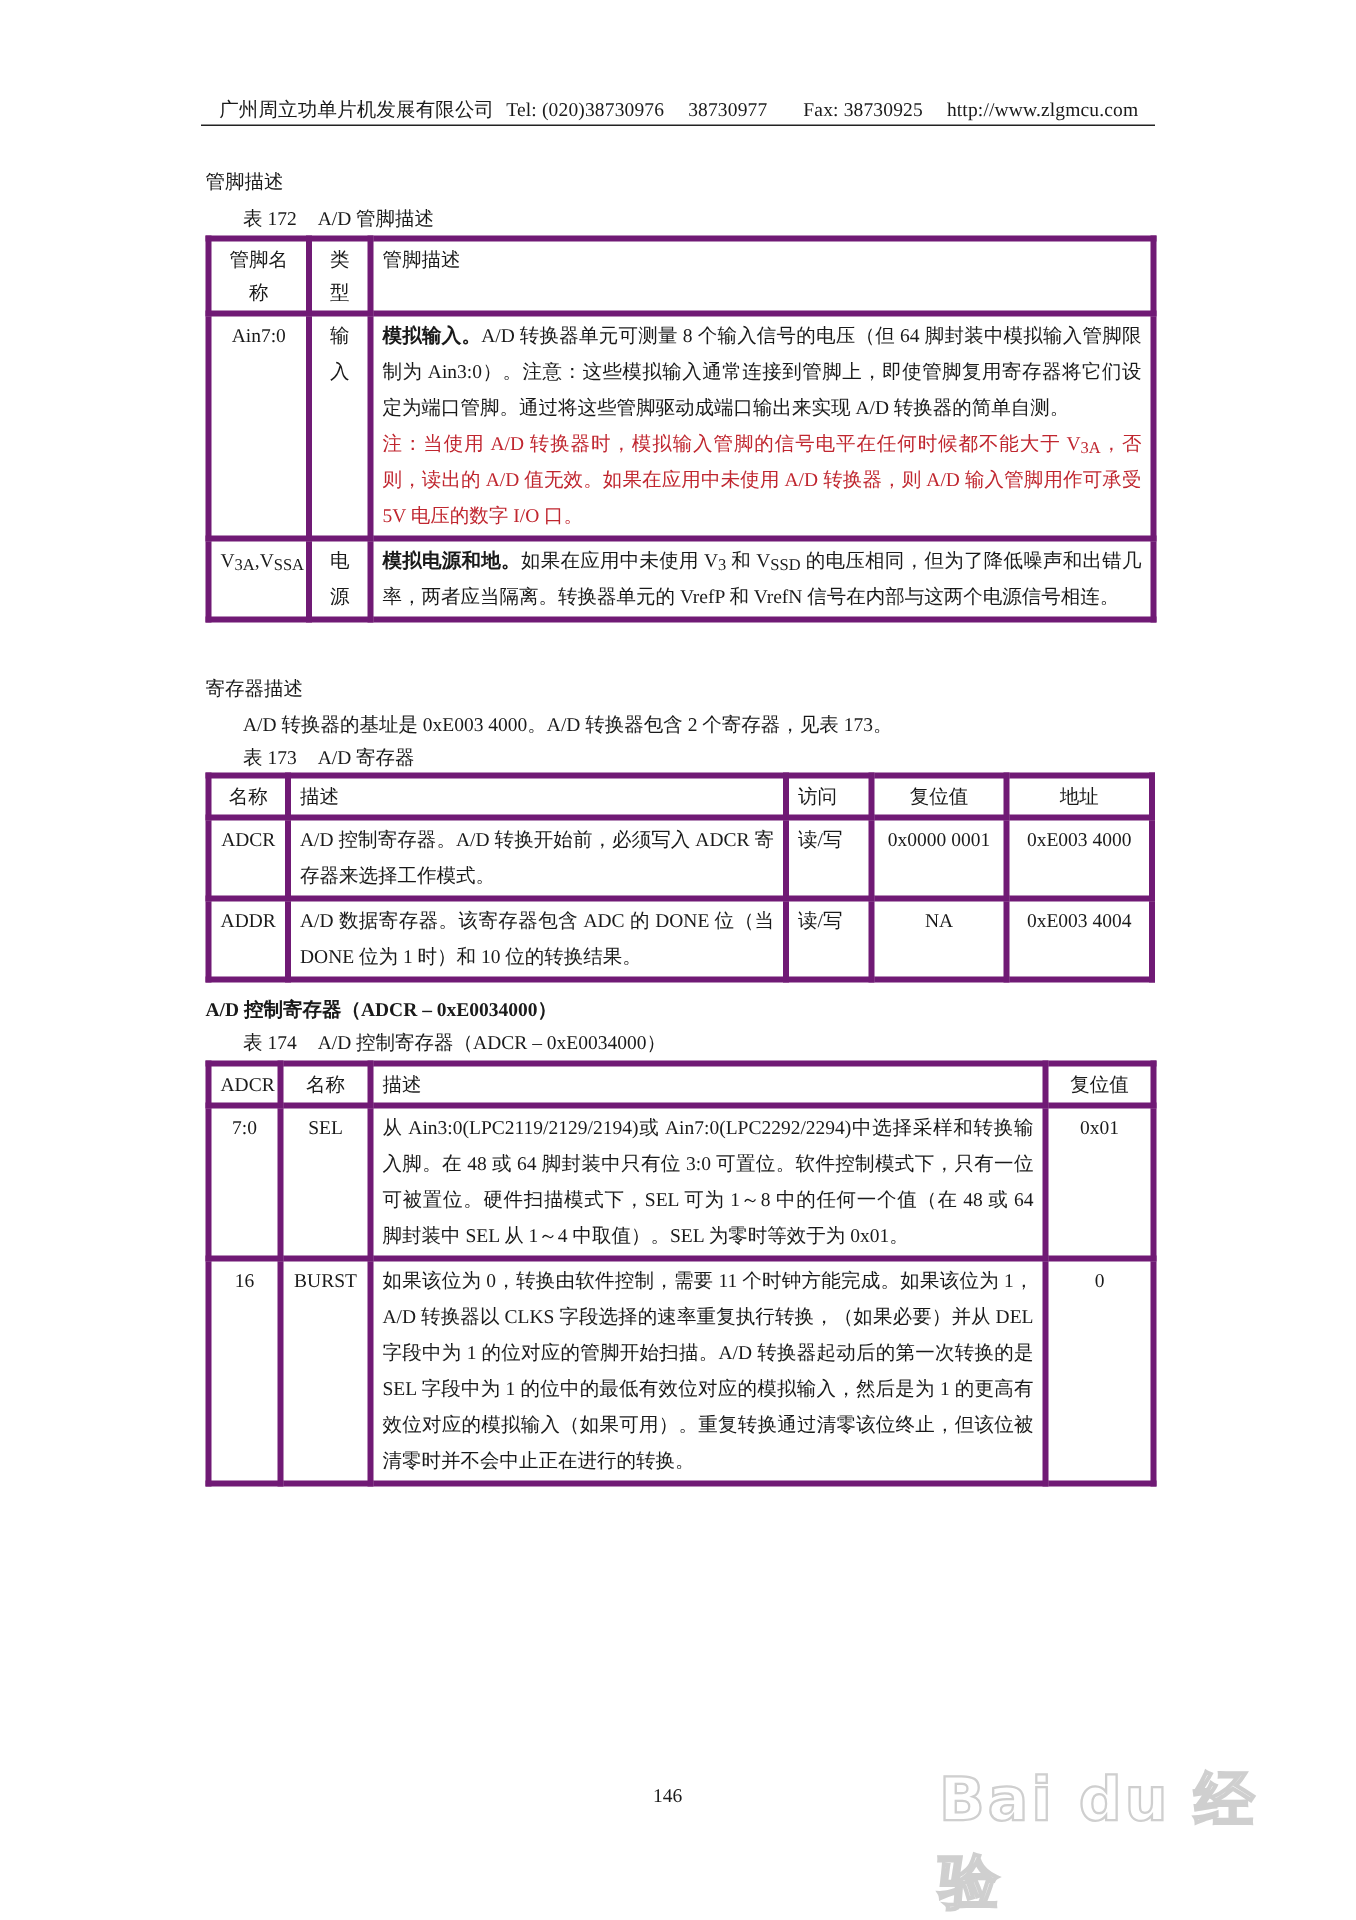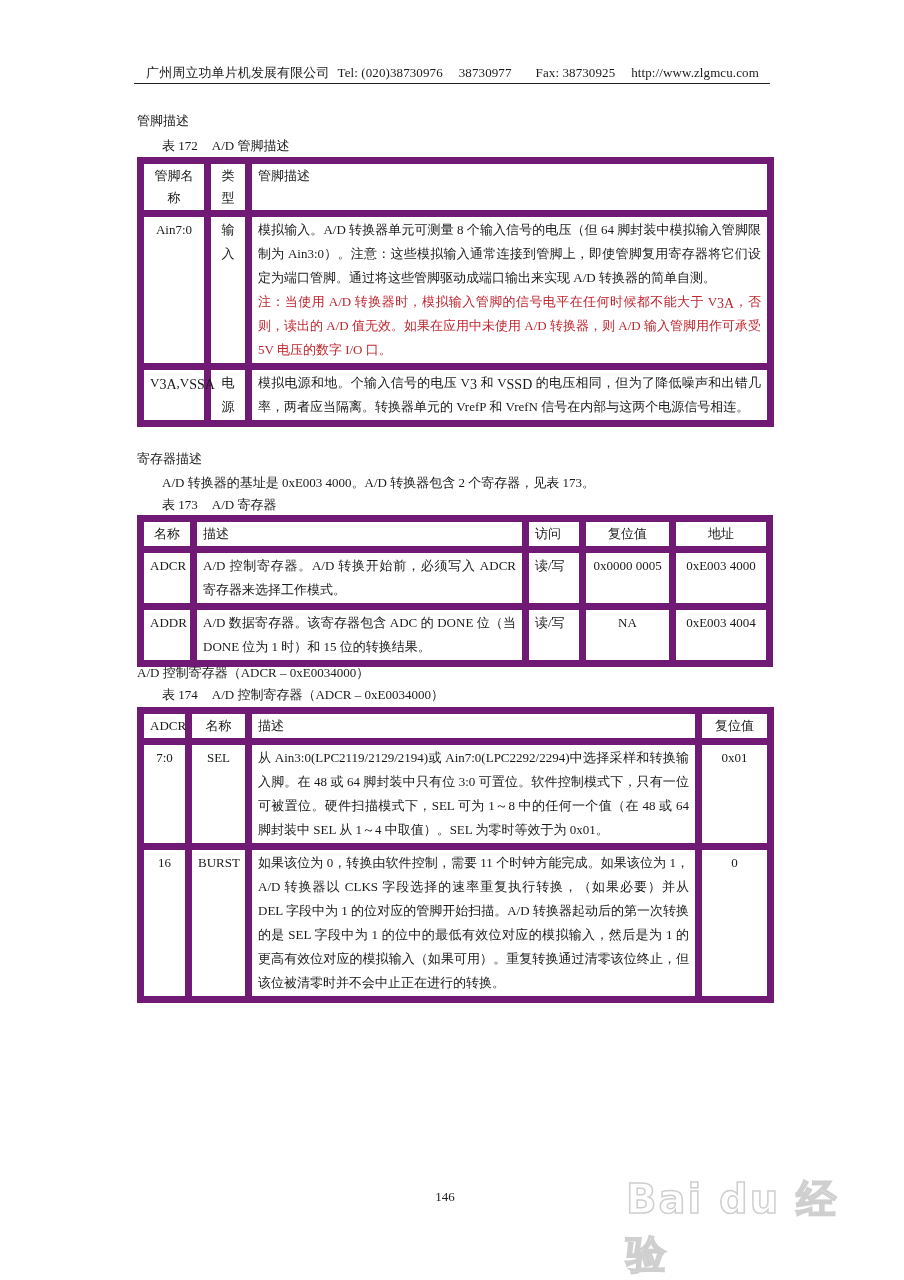--- a/index.html
+++ b/index.html
@@ -16,29 +16,29 @@
   .header-rule { left: 134px; top: 83px; width: 636px; height: 0; border-top: 1.5px solid #222; }
   .sec-title { font-size: 13px; font-weight: normal; }
   .caption { font-size: 13px; }
   .caption .num { margin-right: 14px; }
   .para { font-size: 13px; }
   table.doc {
     position: absolute; border-collapse: collapse; font-size: 13px; line-height: 24px;
     table-layout: fixed;
   }
   table.doc td, table.doc th {
-    border: 7px solid #701a75; vertical-align: top; padding: 1px 6px 1px 6px; font-weight: normal;
+    border: 4px solid #701a75; vertical-align: top; padding: 1px 6px 1px 6px; font-weight: normal;
   }
   table.doc th { line-height: 22px; }
   table.doc .c { text-align: center; }
   table.doc .l { text-align: left; }
   .desc { text-align: justify; }
-  .bold { font-weight: normal; }
+  .bold { font-weight: bold; }
   .red { color: #c0262f; }
-  sub { font-size: 14px; vertical-align: -2px; line-height: 0; }
+  sub { font-size: 11px; vertical-align: -2px; line-height: 0; }
   .page-num { left: 430px; top: 1189px; width: 30px; text-align: center; font-size: 13px; }
   .watermark {
     right: 44px; top: 1168px; width: 240px; height: 82px; color: #d8d8d8;
     font-family: "DejaVu Sans", sans-serif;
   }
   .wm-logo {
     position: absolute; left: 6px; top: 4px; font-size: 40px; font-weight: bold; letter-spacing: 2px;
     color: #ffffff; -webkit-text-stroke: 1.5px #cfcfcf;
   }
   .wm-url {
@@ -76,21 +76,21 @@
     <td class="c">输入</td>
     <td class="desc">
       <span class="bold">模拟输入。</span><span>A/D 转换器单元可测量 8 个输入信号的电压（但 64 脚封装中模拟输入管脚限制为 Ain3:0）。注意：这些模拟输入通常连接到管脚上，即使管脚复用寄存器将它们设定为端口管脚。通过将这些管脚驱动成端口输出来实现 A/D 转换器的简单自测。</span><br>
       <span class="red"><span>注：当使用 A/D 转换器时，模拟输入管脚的信号电平在任何时候都不能大于 V</span><sub>3A</sub><span>，否则，读出的 A/D 值无效。如果在应用中未使用 A/D 转换器，则 A/D 输入管脚用作可承受 5V 电压的数字 I/O 口。</span></span>
     </td>
   </tr>
   <tr>
     <td class="c"><span>V</span><sub>3A</sub><span>,V</span><sub>SSA</sub></td>
     <td class="c">电源</td>
     <td class="desc">
-      <span class="bold">模拟电源和地。</span><span>个输入信号的电压 V</span><sub>3</sub><span> 和 V</span><sub>SSD</sub><span> 的电压相同，但为了降低噪声和出错几率，两者应当隔离。转换器单元的 VrefP 和 VrefN 信号在内部与这两个电源信号相连。</span>
+      <span class="bold">模拟电源和地。</span><span>如果在应用中未使用 V</span><sub>3</sub><span> 和 V</span><sub>SSD</sub><span> 的电压相同，但为了降低噪声和出错几率，两者应当隔离。转换器单元的 VrefP 和 VrefN 信号在内部与这两个电源信号相连。</span>
     </td>
   </tr>
 </tbody>
   </table>
 
 <div class="abs sec-title" style="left:137px; top:450px;">寄存器描述</div>
 <div class="abs para" style="left:162px; top:474px;">A/D 转换器的基址是 0xE003 4000。A/D 转换器包含 2 个寄存器，见表 173。</div>
 <div class="abs caption" style="left:162px; top:496px;">
   <span class="num">表 173</span><span>A/D 寄存器</span>
 </div>
@@ -108,26 +108,26 @@
     <th class="c">名称</th>
     <th class="l">描述</th>
     <th class="l">访问</th>
     <th class="c">复位值</th>
     <th class="c">地址</th>
   </tr>
   <tr>
     <td class="c">ADCR</td>
     <td class="desc">A/D 控制寄存器。A/D 转换开始前，必须写入 ADCR 寄存器来选择工作模式。</td>
     <td class="l">读/写</td>
-    <td class="c">0x0000 0005</td>
+    <td class="c">0x0000 0001</td>
     <td class="c">0xE003 4000</td>
   </tr>
   <tr>
     <td class="c">ADDR</td>
-    <td class="desc">A/D 数据寄存器。该寄存器包含 ADC 的 DONE 位（当 DONE 位为 1 时）和 15 位的转换结果。</td>
+    <td class="desc">A/D 数据寄存器。该寄存器包含 ADC 的 DONE 位（当 DONE 位为 1 时）和 10 位的转换结果。</td>
     <td class="l">读/写</td>
     <td class="c">NA</td>
     <td class="c">0xE003 4004</td>
   </tr>
 </tbody>
   </table>
 
 <div class="abs sec-title bold" style="left:137px; top:664px;">A/D 控制寄存器（ADCR – 0xE0034000）</div>
 <div class="abs caption" style="left:162px; top:686px;">
   <span class="num">表 174</span><span>A/D 控制寄存器（ADCR – 0xE0034000）</span>

